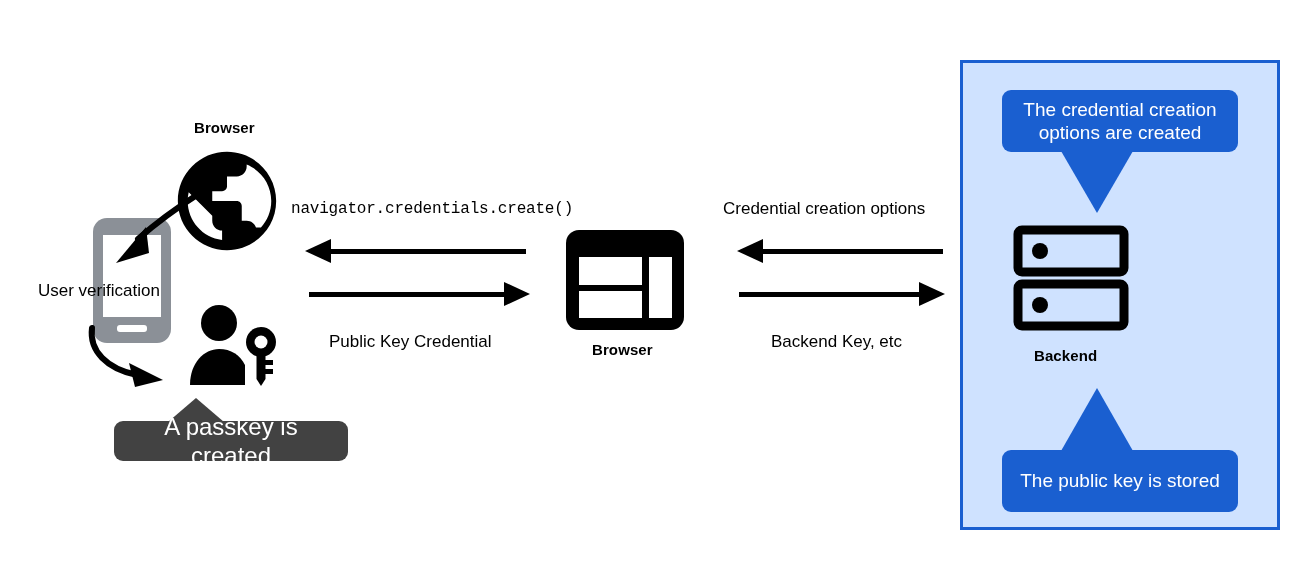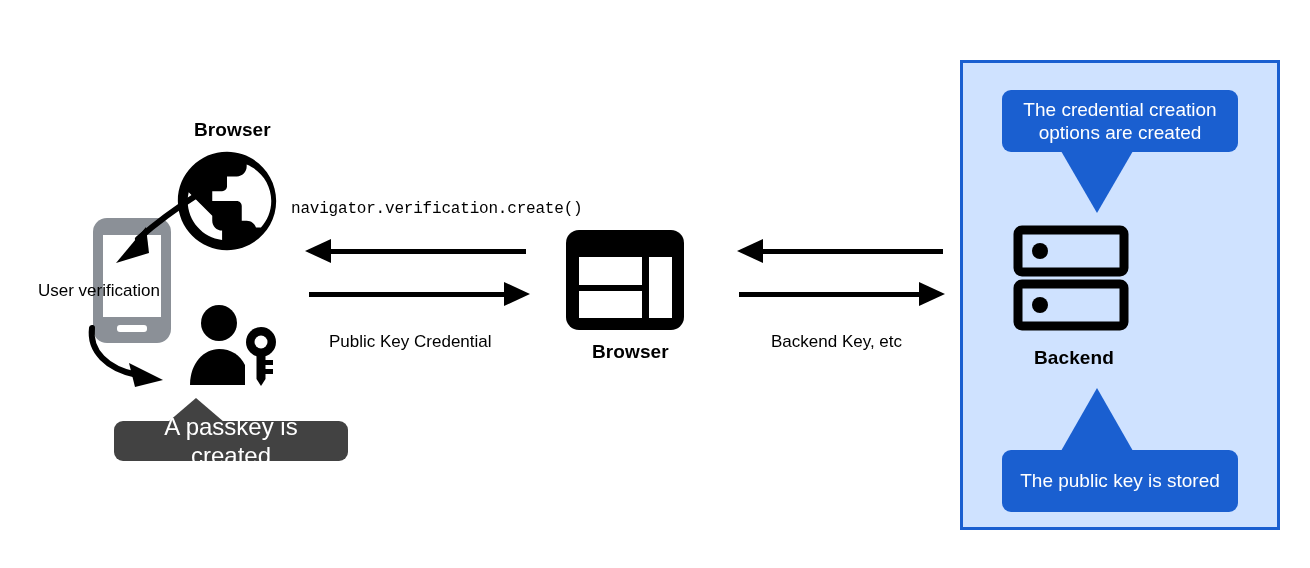--- a/index.html
+++ b/index.html
@@ -13,21 +13,21 @@
   .stage{position:absolute;inset:0;}
   .abs{position:absolute;}
 
   
   .lbl{
     position:absolute;
     color:#000000;
     white-space:nowrap;
     line-height:1.15;
   }
-  .lbl-bold{font-weight:bold;font-size:19px;letter-spacing:.1px;}
+  .lbl-bold{font-weight:bold;font-size:15px;letter-spacing:.1px;}
   .lbl-reg{font-weight:normal;font-size:17px;}
   .lbl-mono{
     font-family:"Liberation Mono","DejaVu Sans Mono",monospace;
     font-size:16px;font-weight:normal;letter-spacing:-.2px;
   }
 
   
   .panel-backend{
     position:absolute;
     left:960px;top:60px;
@@ -139,40 +139,41 @@
       <rect x="77" y="55" width="8" height="5" fill="#000"></rect>
       <rect x="77" y="64" width="8" height="5" fill="#000"></rect>
       <path d="M68.5 74 L 77.5 74 L 73 81 Z" fill="#000"></path>
     </svg>
   </div>
 
   <div class="tri" style="left:168px;top:398px;
        border-left:28px solid transparent;border-right:28px solid transparent;border-bottom:24px solid #424242;"></div>
   <div class="callout callout-dark" style="left:114px;top:421px;width:234px;height:40px;">A passkey is created</div>
 
-  <div class="lbl lbl-mono" style="left:291px;top:200px;">navigator.verification.create()</div>
+  <div class="lbl lbl-mono" style="left:291px;top:200px;">navigator.credentials.create()</div>
 
   <div class="arrow-line" style="left:331px;top:249px;width:195px;"></div>
   <div class="arrow-head ah-left" style="left:305px;top:239px;"></div>
 
   <div class="arrow-line" style="left:309px;top:292px;width:195px;"></div>
   <div class="arrow-head ah-right" style="left:504px;top:282px;"></div>
 
   <div class="lbl lbl-reg" style="left:329px;top:332px;">Public Key Credential</div>
 
   <div class="abs" style="left:566px;top:230px;">
     <svg width="118" height="100" viewBox="0 0 118 100" aria-hidden="true">
       <rect x="0" y="0" width="118" height="100" rx="13" fill="#000"></rect>
       <rect x="13" y="27" width="63" height="28" fill="#fff"></rect>
       <rect x="13" y="61" width="63" height="27" fill="#fff"></rect>
       <rect x="83" y="27" width="23" height="61" fill="#fff"></rect>
     </svg>
   </div>
   <div class="lbl lbl-bold" style="left:592px;top:341px;">Browser</div>
 
+  <div class="lbl lbl-reg" style="left:723px;top:199px;">Credential creation options</div>
 
   <div class="arrow-line" style="left:763px;top:249px;width:180px;"></div>
   <div class="arrow-head ah-left" style="left:737px;top:239px;"></div>
 
   <div class="arrow-line" style="left:739px;top:292px;width:180px;"></div>
   <div class="arrow-head ah-right" style="left:919px;top:282px;"></div>
 
   <div class="lbl lbl-reg" style="left:771px;top:332px;">Backend Key, etc</div>
 
   <div class="callout callout-blue" style="left:1002px;top:90px;width:236px;height:62px;">The credential creation options are created</div>

